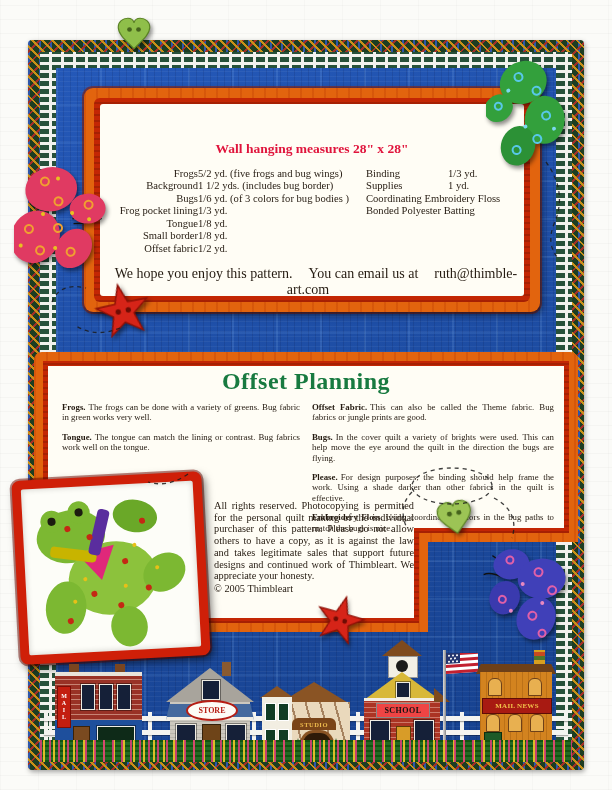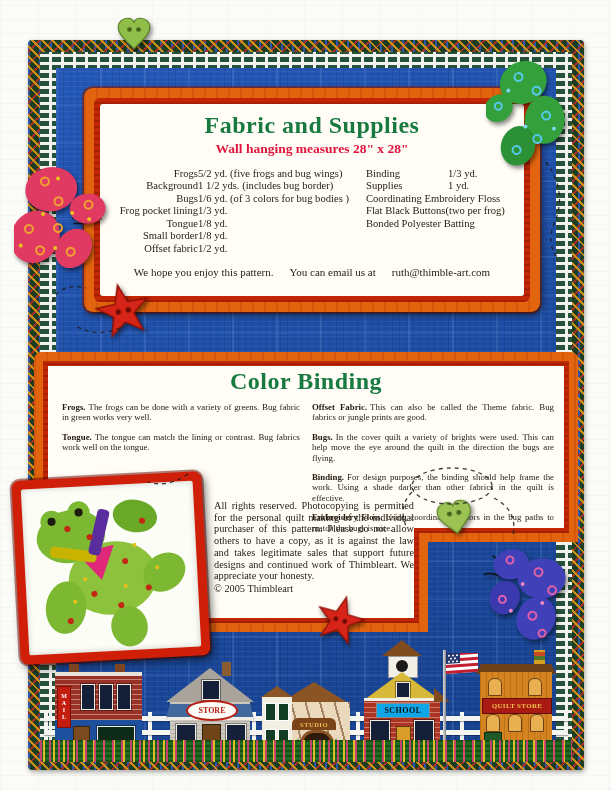--- a/index.html
+++ b/index.html
@@ -53,21 +53,21 @@
 
   
   .sup-title{left:100px;top:112px;width:424px;text-align:center;
      font-size:24px;font-weight:bold;color:#187a40;letter-spacing:.5px;}
   .sup-sub{left:100px;top:141px;width:424px;text-align:center;
      font-size:13.5px;font-weight:bold;color:#e0143c;}
   #sup-list-left{left:116px;top:168px;width:260px;font-size:10.6px;line-height:12.45px;color:#241a10;text-align:right;}
   #sup-list-right{left:366px;top:168px;width:160px;font-size:10.6px;line-height:12.45px;color:#241a10;}
   .srow{display:flex;white-space:nowrap;}
   .srow .lab{min-width:82px;}
-  #sup-footer{left:100px;top:266px;width:424px;text-align:center;font-size:11px;color:#241a10;}
+  #sup-footer{left:100px;top:266px;width:424px;text-align:center;font-size:14px;color:#241a10;}
   #sup-footer span{margin:0 8px;}
 
   .cp-title{left:48px;top:368px;width:516px;text-align:center;
      font-size:24px;font-weight:bold;color:#187a40;letter-spacing:.5px;}
   .cp-col{font-size:8.8px;line-height:10.4px;color:#241a10;}
   #cp-left{left:62px;top:402px;width:238px;}
   #cp-right{left:312px;top:402px;width:242px;}
   .cp-col p{margin:0 0 9px 0;text-align:justify;}
   .cp-col .lead{font-weight:bold;margin-right:3px;}
 
@@ -149,21 +149,21 @@
   #sch-tower{position:absolute;left:30px;top:8px;width:28px;height:20px;background:#f2efe6;border:1px solid #999;}
   #sch-bell{position:absolute;left:38px;top:12px;width:12px;height:12px;background:#1a1a1a;border-radius:50%;}
   #sch-troof{left:24px;top:-8px;border-left:20px solid transparent;border-right:20px solid transparent;
      border-bottom:16px solid #7e4a1e;}
   #sch-gable{left:6px;top:24px;border-left:38px solid transparent;border-right:38px solid transparent;
      border-bottom:28px solid #d8b838;}
   #sch-gtrim{position:absolute;left:6px;top:50px;width:76px;height:3px;background:#f2efe6;}
   #sch-attic{left:38px;top:34px;width:12px;height:14px;}
   #sch-wall{position:absolute;left:6px;top:53px;width:76px;height:57px;background:#ab3424;
      background-image:repeating-linear-gradient(0deg,rgba(255,225,210,.4) 0 1px,transparent 1px 5px);}
-  #sch-sign{left:18px;top:55px;width:52px;height:13px;background:#0ea5e9;color:#111;
+  #sch-sign{left:18px;top:55px;width:52px;height:13px;background:#ef4444;color:#111;
      font-size:8px;border:1px solid #888;letter-spacing:.5px;}
   #sch-door{position:absolute;left:38px;top:78px;width:13px;height:30px;background:#d89c28;border:1px solid #5e3c08;}
   #sch-sideroof{position:absolute;left:76px;top:40px;width:16px;height:14px;background:#7e4a1e;
      clip-path:polygon(0 0,100% 100%,0 100%);}
 
   
   #flagpole{left:443px;top:650px;width:2.5px;height:108px;background:linear-gradient(90deg,#ddd,#888);}
   #flag{left:446px;top:653px;}
 
   
@@ -189,21 +189,20 @@
 <div id="page">
 
   <div class="abs" id="ring-floral"></div>
   <div class="abs" id="ring-fence"></div>
   <div class="abs" id="field-blue"></div>
 
   <div class="abs frame-orange" id="sup-orange"></div>
   <div class="abs frame-red" id="sup-red"></div>
   <div class="abs panel-white" id="sup-white"></div>
 
-  <div class="abs sup-title">Fabric and Supplies</div>
   <div class="abs sup-sub">Wall hanging measures 28" x 28"</div>
 
   <div class="abs" id="sup-list-left">
     <div class="srow">
         <span class="lab">Frogs</span>
         <span>5/2 yd. (five frogs and bug wings)</span>
       </div>
     <div class="srow">
         <span class="lab">Background</span>
         <span>1 1/2 yds. (includes bug border)</span>
@@ -234,47 +233,44 @@
     <div class="srow">
         <span class="lab">Binding</span>
         <span>1/3 yd.</span>
       </div>
     <div class="srow">
         <span class="lab">Supplies</span>
         <span>1 yd.</span>
       </div>
     <div class="srow">
         <span>Coordinating Embroidery Floss</span>
-      </div>
-    <div class="srow">
-        <span>Flat Black Buttons(two per frog)</span>
       </div>
     <div class="srow">
         <span>Bonded Polyester Batting</span>
       </div>
   </div>
 
   <div class="abs" id="sup-footer">
     <span>We hope you enjoy this pattern.</span><span>You can email us at</span><span>ruth@thimble-art.com</span>
   </div>
 
   <div class="abs" id="cp-orange"></div>
   <div class="abs" id="cp-red"></div>
   <div class="abs" id="cp-white"></div>
 
-  <div class="abs cp-title">Color Binding</div>
+  <div class="abs cp-title">Offset Planning</div>
 
   <div class="abs cp-col" id="cp-left">
     <p><span class="lead">Frogs.</span><span>The frogs can be done with a variety of greens.  Bug fabric in green works very well.</span></p>
     <p><span class="lead">Tongue.</span><span>The tongue can match the lining or contrast.  Bug fabrics work well on the tongue.</span></p>
   </div>
   <div class="abs cp-col" id="cp-right">
     <p><span class="lead">Offset Fabric.</span><span>This can also be called the Theme fabric.  Bug fabrics or jungle prints are good.</span></p>
     <p><span class="lead">Bugs.</span><span>In the cover quilt a variety of brights were used.  This can help move the eye around the quilt in the direction the bugs are flying.</span></p>
-    <p><span class="lead">Binding.</span><span>For design purposes, the binding should help frame the work.  Using a shade darker than other fabrics in the quilt is effective.</span></p>
+    <p><span class="lead">Please.</span><span>For design purposes, the binding should help frame the work.  Using a shade darker than other fabrics in the quilt is effective.</span></p>
     <p><span class="lead">Embroidery Floss.</span><span>Using coordinating colors in the bug paths to match the bugs is nice.</span></p>
   </div>
 
   <div class="abs" id="copyright">
     <div>All rights reserved.  Photocopying is permitted for the personal quilt making of the individual purchaser of this pattern.  Please do not allow others to have a copy, as it is against the law and takes legitimate sales that support future designs and continued work of Thimbleart.  We appreciate your honesty.</div>
     <div class="cline2">© 2005 Thimbleart</div>
   </div>
 
   <div class="abs" id="frog-photo">
     <div id="frog-mat">
@@ -410,21 +406,21 @@
   <div class="house" id="h-quilt">
     <div id="qn-chim"></div>
     <div id="qn-roof"></div>
     <div id="qn-wall"></div>
     <div class="qn-w" style="left:12px;top:28px"></div>
     <div class="qn-w" style="left:52px;top:28px"></div>
     <div class="qn-w" style="left:10px;top:64px"></div>
     <div class="qn-w" style="left:32px;top:64px"></div>
     <div class="qn-w" style="left:54px;top:64px"></div>
     <div id="qn-door"></div>
-    <div class="sign" id="qn-sign">QUILT STORE</div>
+    <div class="sign" id="qn-sign">MAIL NEWS</div>
   </div>
 
   <div class="abs" id="grass"></div>
 
   <svg class="deco" style="left:14px;top:158px" width="106" height="126" viewBox="0 0 106 126">
     <g transform="rotate(14 53 63)">
       <path d="M58 60 q10 -14 18 -28" stroke="#111" stroke-width="1.4" fill="none"></path>
       <path d="M60 64 q16 -4 26 -12" stroke="#111" stroke-width="1.4" fill="none"></path>
       <ellipse cx="30" cy="36" rx="26" ry="22" fill="#e03a62" transform="rotate(-24 30 36)"></ellipse>
       <ellipse cx="70" cy="46" rx="18" ry="15" fill="#e03a62" transform="rotate(-16 70 46)"></ellipse>

